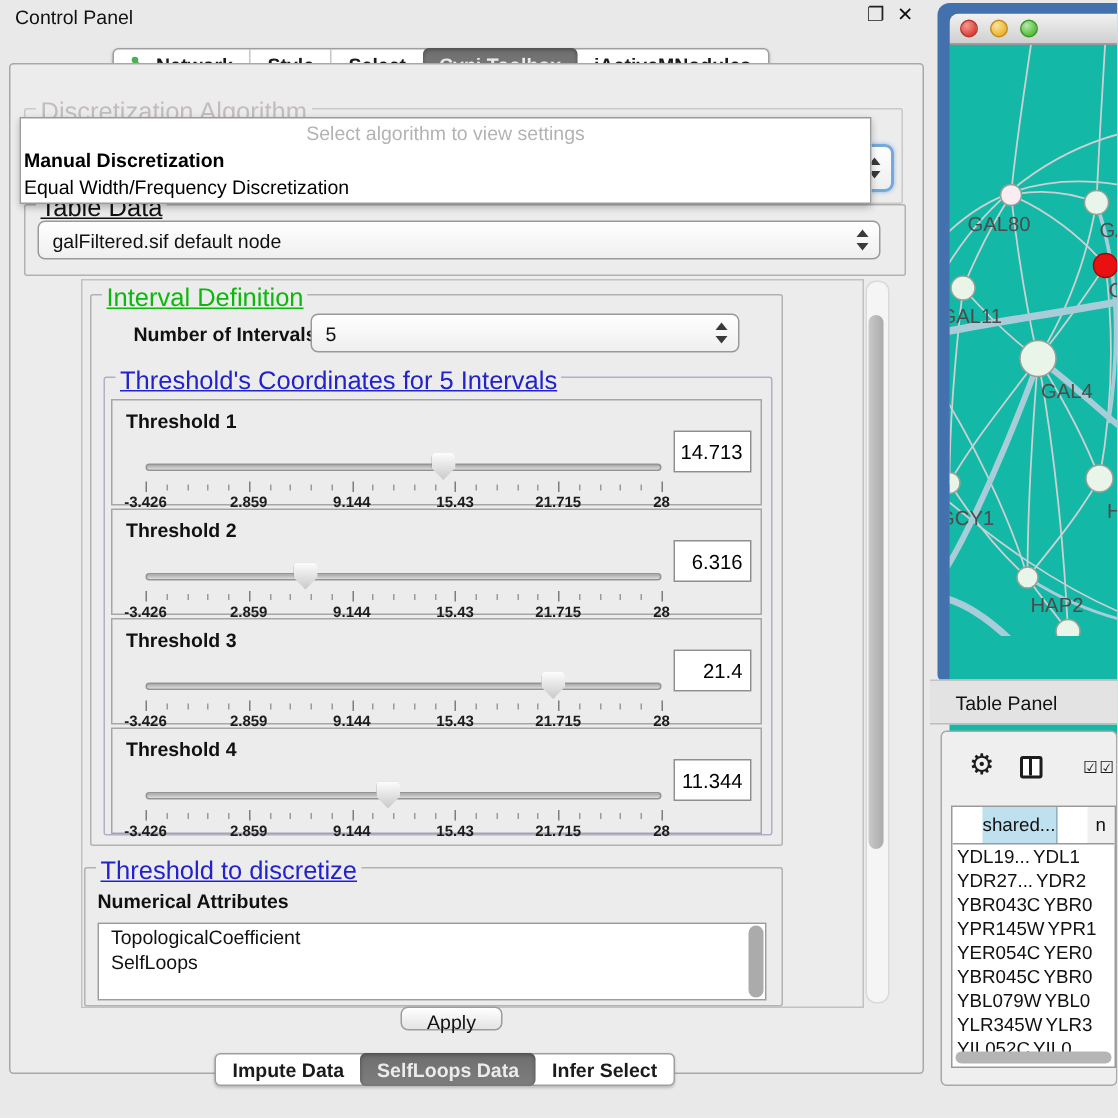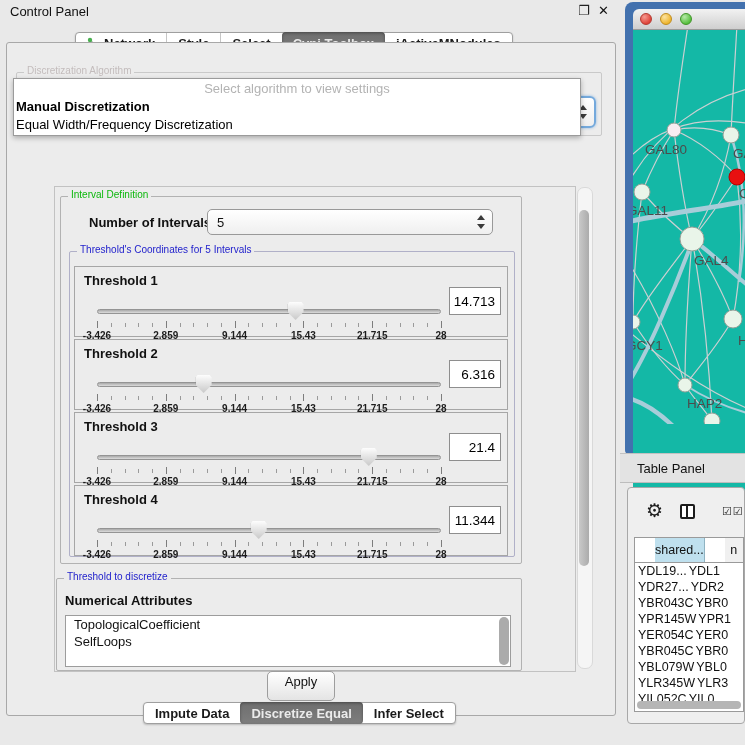--- a/index.html
+++ b/index.html
@@ -19,21 +19,21 @@
   .seg:first-child{border-left:none;}
   .seg.sel{background:linear-gradient(#6e6e6e,#7e7e7e);color:#ebebeb;border-radius:4px;margin:-1px 0;height:22px;border-left:none;box-shadow:inset 0 1px 3px rgba(0,0,0,.35);}
   .seg.sel + .seg{border-left:none;}
   #top-tabs{left:75px;top:32px;}
   #bottom-tabs{left:143px;top:702px;}
 
   #content-panel{left:6px;top:42px;width:608px;height:672px;border:1px solid #a8a8a8;border-radius:3px;background:#ececec;}
 
   
   .groupbox{border:1px solid #b2b2b2;border-radius:2px;background:transparent;}
-  .grouptitle{position:absolute;top:-8px;left:7px;background:#ececec;padding:0 3px;font-size:10px;color:#111;white-space:nowrap;}
+  .grouptitle{position:absolute;top:-8px;left:7px;background:#ececec;padding:0 3px;font-size:17px;color:#111;white-space:nowrap;text-decoration:underline;}
   .gt-green{color:#0db80d;}
   .gt-blue{color:#2222cc;}
 
   
   .combo{position:absolute;background:linear-gradient(#ffffff,#efefef);border:1px solid #999;border-radius:5px;height:26px;font-size:13px;color:#111;display:flex;align-items:center;padding:0 24px 0 9px;box-sizing:border-box;}
   .stepper{position:absolute;right:7px;top:50%;transform:translateY(-50%);width:8px;height:14px;}
   .stepper::before{content:"";position:absolute;left:0;top:0;border-left:4px solid transparent;border-right:4px solid transparent;border-bottom:5px solid #3a3a3a;}
   .stepper::after{content:"";position:absolute;left:0;bottom:0;border-left:4px solid transparent;border-right:4px solid transparent;border-top:5px solid #3a3a3a;}
 
   
@@ -73,21 +73,21 @@
   .ticklabels{position:absolute;left:0;top:25px;width:100%;height:11px;}
   .ticklabel{position:absolute;transform:translateX(-50%);font-size:10px;font-weight:bold;color:#1c1c1c;white-space:nowrap;}
   .th-value{position:absolute;right:6px;top:20px;width:52px;height:28px;background:#fff;border:1px solid #8e8e8e;font-size:13.5px;color:#000;text-align:right;line-height:28px;padding-right:5px;box-sizing:border-box;}
 
   #attr-group{left:56px;top:578px;width:464px;height:91px;z-index:2;background:#ececec;}
   #attr-label{left:8px;top:14px;font-size:13px;font-weight:bold;color:#111;}
   #attr-list{left:8px;top:36px;width:446px;height:52px;background:#fff;border:1px solid #9c9c9c;overflow:hidden;box-sizing:border-box;}
   .attr-item{font-size:13px;color:#111;line-height:17px;padding-left:8px;white-space:nowrap;}
   #attr-vscroll{position:absolute;right:1px;top:1px;width:10px;height:48px;background:#ababab;border-radius:5px;}
 
-  #apply-btn{left:267px;top:671px;width:68px;height:30px;background:linear-gradient(#ffffff,#e4e4e4);border:1px solid #9d9d9d;border-radius:5px;font-size:13px;color:#111;text-align:center;line-height:20px;z-index:3;box-sizing:border-box;}
+  #apply-btn{left:267px;top:671px;width:68px;height:16px;background:linear-gradient(#ffffff,#e4e4e4);border:1px solid #9d9d9d;border-radius:5px;font-size:13px;color:#111;text-align:center;line-height:20px;z-index:3;box-sizing:border-box;}
 
   
   #net-frame{left:625px;top:2px;width:120px;height:452px;background:#4271ae;border-radius:8px 0 0 4px;}
   #net-titlebar{left:8px;top:7px;width:112px;height:20px;background:linear-gradient(#f2f2f2,#cfcfcf);border-radius:6px 0 0 0;border-bottom:1px solid #9a9a9a;}
   .light{position:absolute;top:4px;width:12px;height:12px;border-radius:50%;box-sizing:border-box;}
   #light-red{left:7px;background:radial-gradient(circle at 35% 30%,#f59a90,#e0443a 70%);border:1px solid #b33a31;}
   #light-yellow{left:27px;background:radial-gradient(circle at 35% 30%,#fbe2a0,#efb62f 70%);border:1px solid #c08c1e;}
   #light-green{left:47px;background:radial-gradient(circle at 35% 30%,#b6e9a8,#58c03f 70%);border:1px solid #3f9428;}
   #net-canvas{left:8px;top:28px;width:112px;height:462px;background:#14b8a6;overflow:hidden;}
 
@@ -159,20 +159,27 @@
     </div>
 
   <div class="abs" id="alg-dropdown">
     <div id="alg-prompt">Select algorithm to view settings</div>
     <div id="alg-options">
         <div class="alg-option hl">Manual Discretization</div>
         <div class="alg-option">Equal Width/Frequency Discretization</div>
       </div>
   </div>
 
+  <div class="abs groupbox" id="tabledata-group">
+    <div class="grouptitle">Table Data</div>
+    <div class="combo" id="tabledata-combo">
+      <span>galFiltered.sif default node</span>
+      <span class="stepper"></span>
+    </div>
+  </div>
 
   <div class="abs" id="viewport"></div>
   <div class="abs vscroll-track" id="main-vscroll">
       <div class="thumb"></div>
     </div>
 
   <div class="abs groupbox" id="interval-group">
     <div class="grouptitle gt-green">Interval Definition</div>
     <div class="abs" id="noi-label">Number of Intervals</div>
     <div class="combo" id="noi-combo">
@@ -374,21 +381,21 @@
     </div>
   </div>
 
   <div class="abs" id="apply-btn">Apply</div>
 
   <div class="abs seg-group" id="bottom-tabs">
       <div class="seg">
         <span>Impute Data</span>
       </div>
       <div class="seg sel">
-        <span>Discretize Equal</span>
+        <span>SelfLoops Data</span>
       </div>
       <div class="seg">
         <span>Infer Select</span>
       </div>
     </div>
 
   <div class="abs" id="net-frame">
     <div class="abs" id="net-titlebar">
       <div class="light" id="light-red"></div>
       <div class="light" id="light-yellow"></div>

